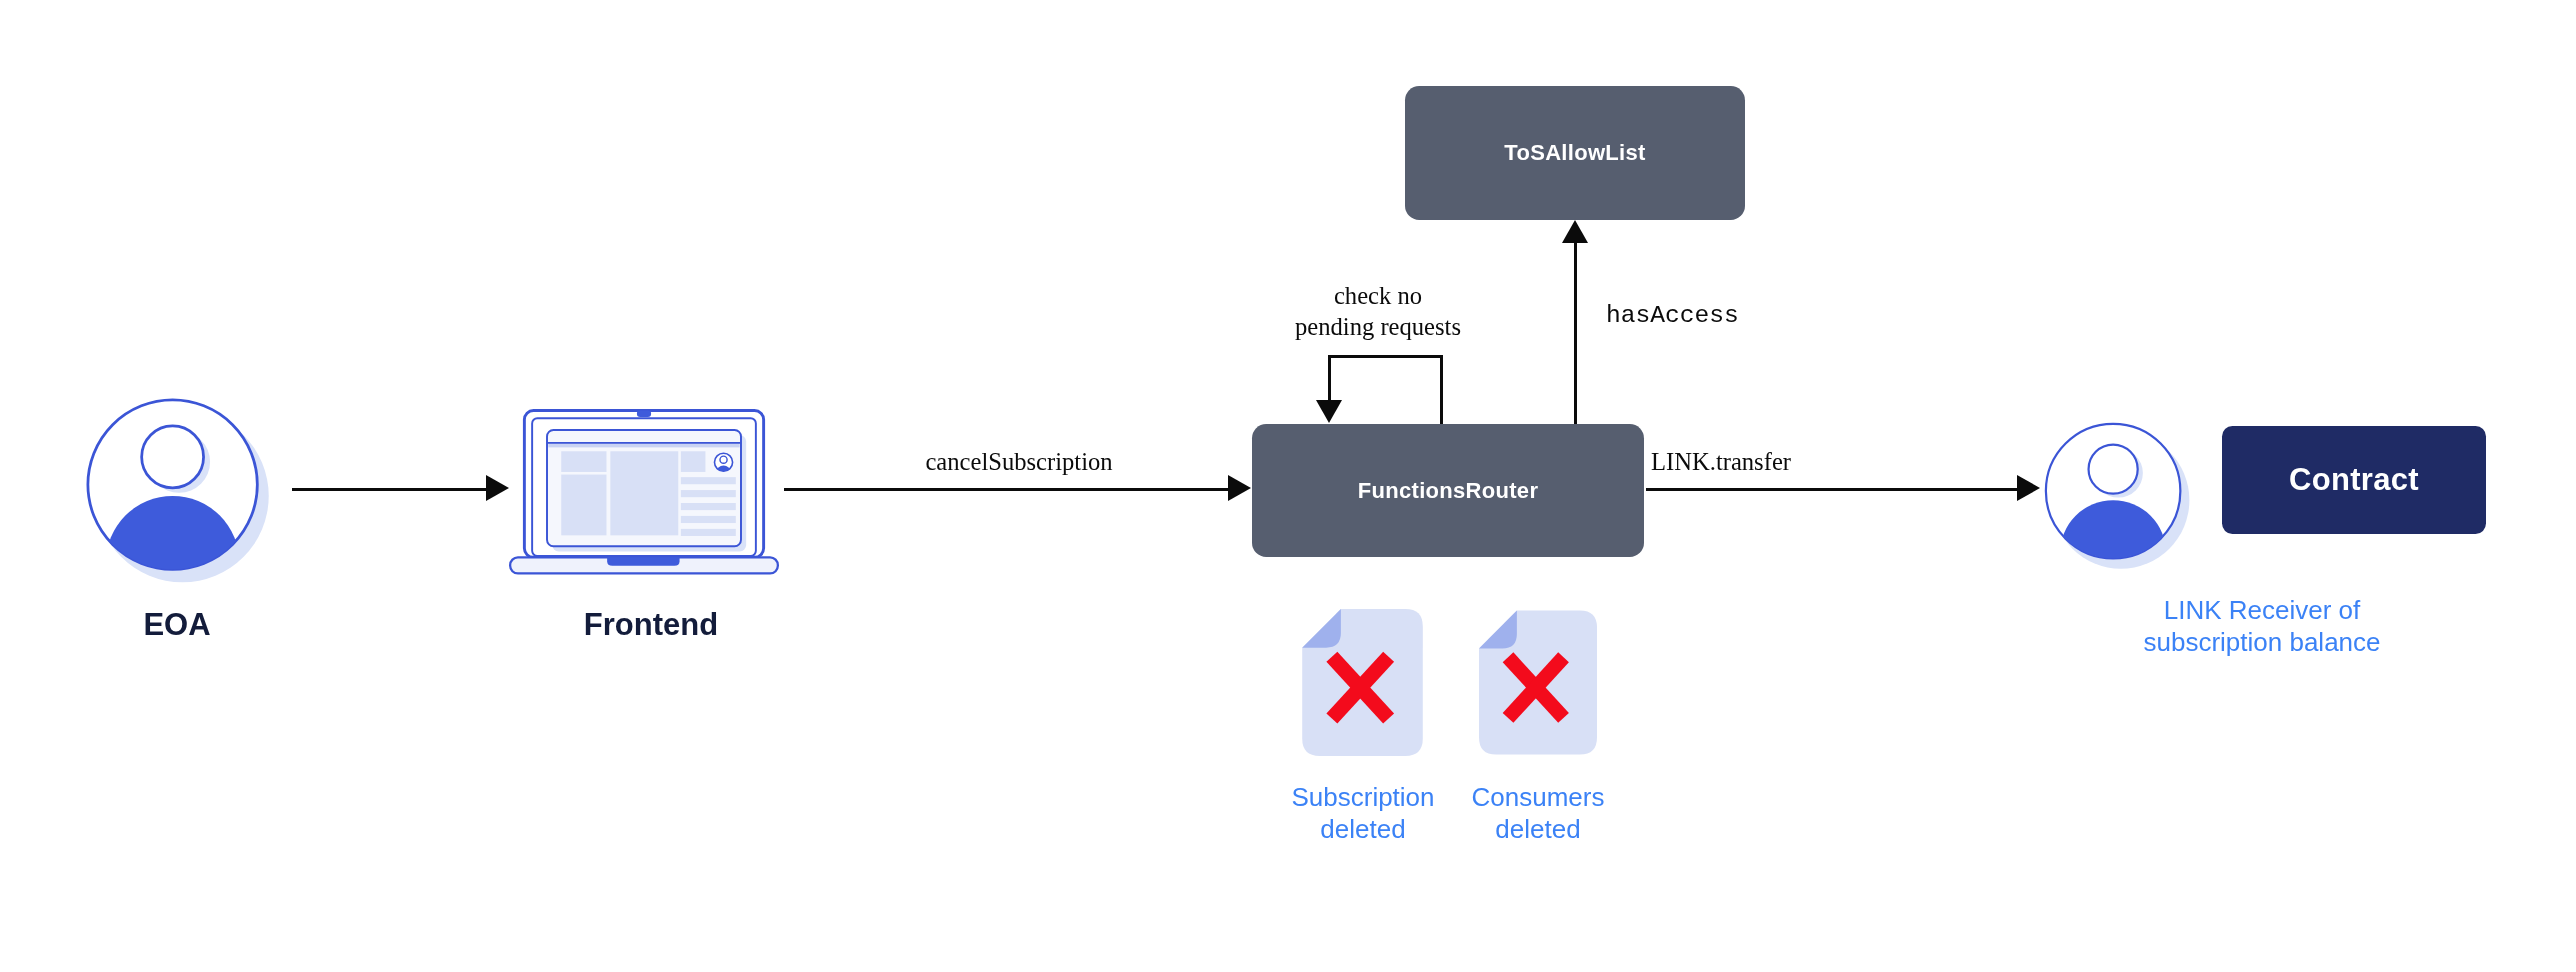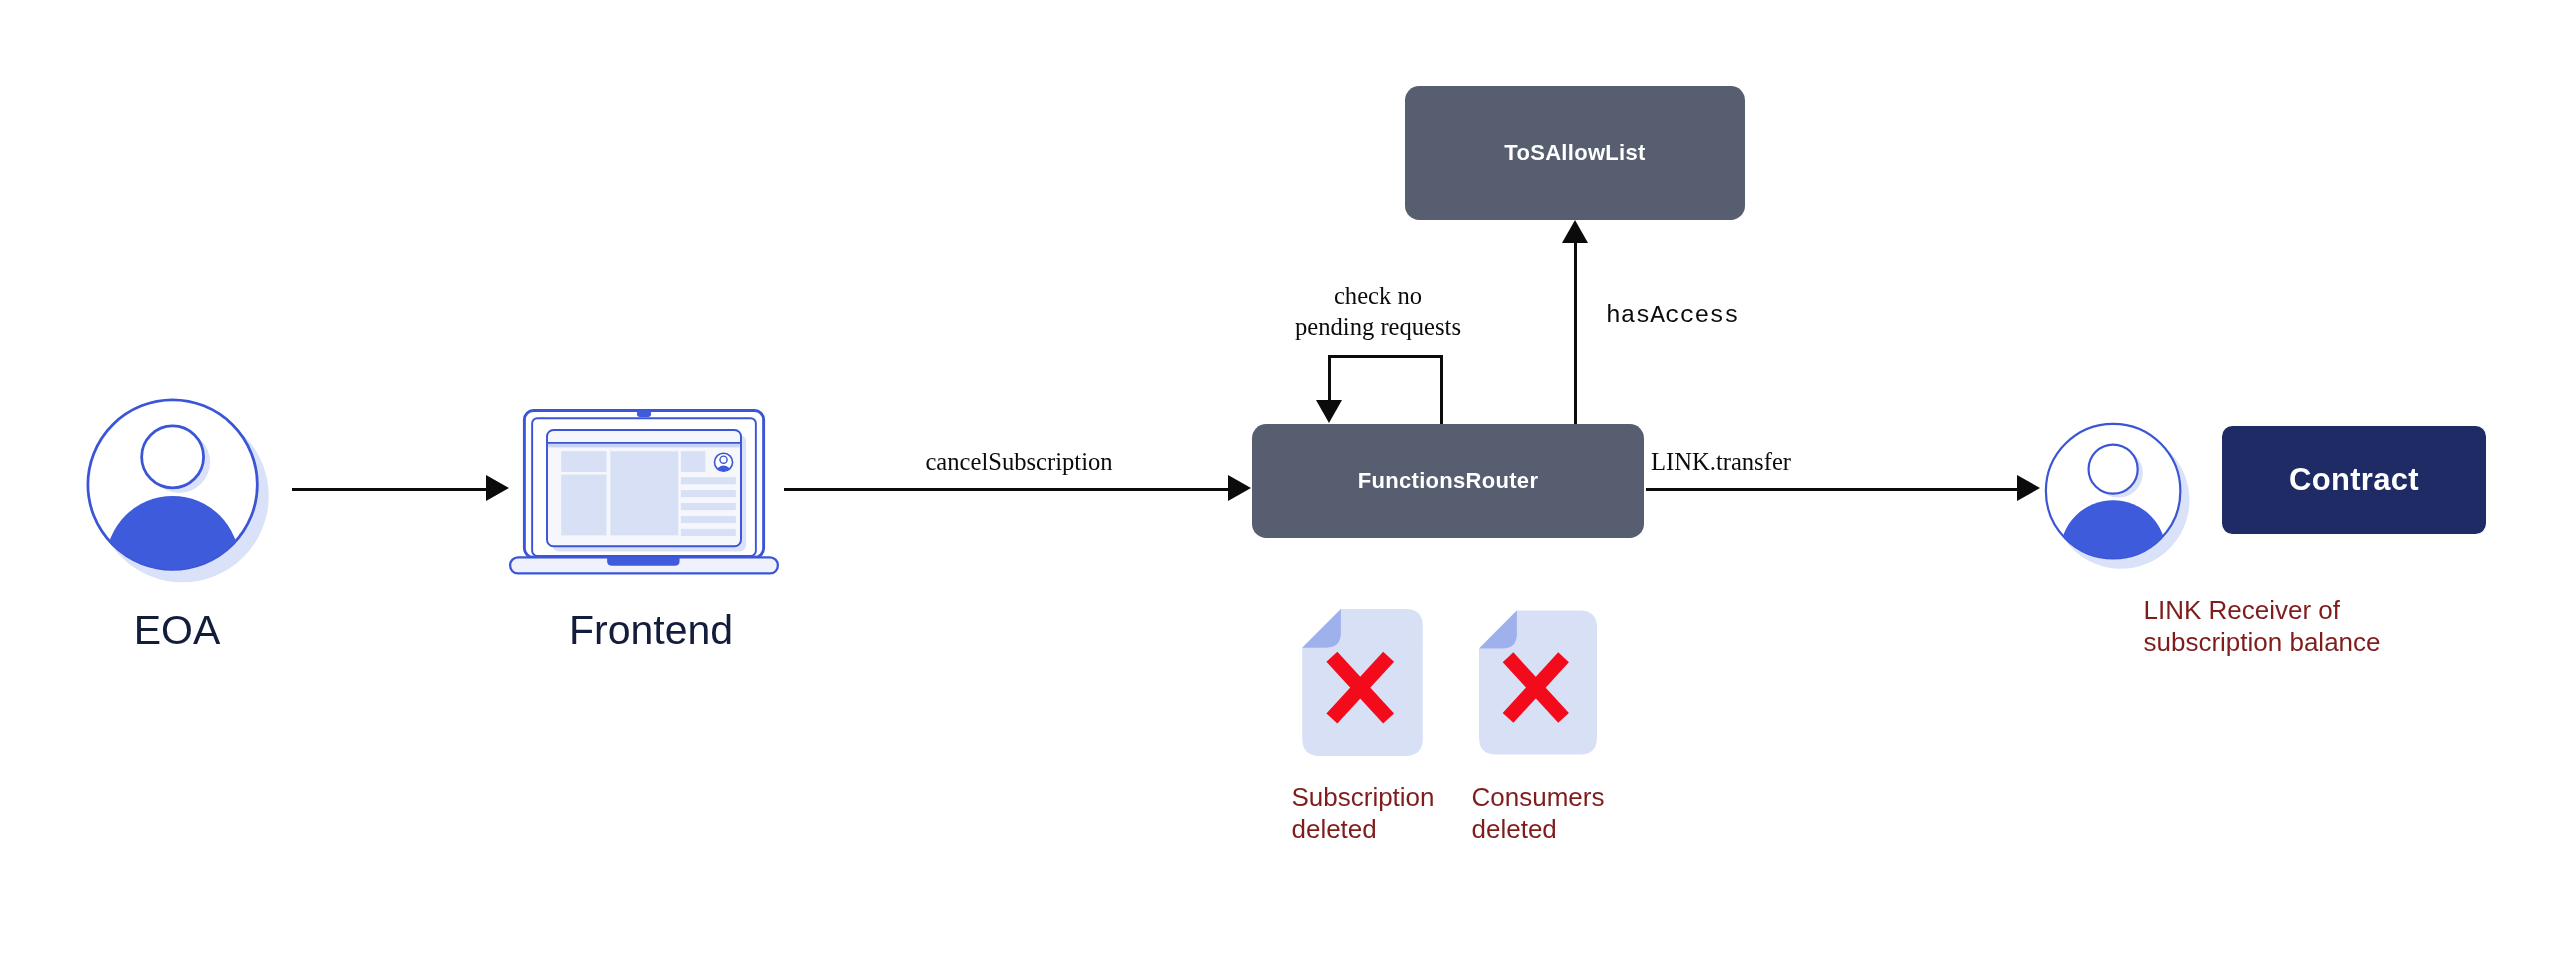--- a/index.html
+++ b/index.html
@@ -34,32 +34,32 @@
     border-top:23px solid var(--line-black);
     border-left:13.6px solid transparent;border-right:13.6px solid transparent;}
 
   .box{position:absolute;display:flex;align-items:center;justify-content:center;
        color:#fff;font-weight:700;font-size:22px;letter-spacing:0.3px;}
   .box.slate{background:var(--slate-box);border-radius:14.2px;}
   .box.navy{background:var(--navy-box);border-radius:10.4px;}
 
   .mono-label{position:absolute;font-family:"Liberation Mono","DejaVu Sans Mono",monospace;
        font-size:24.6px;line-height:31px;color:var(--line-black);white-space:nowrap;text-align:center;}
-  .node-caption{position:absolute;font-weight:400;font-size:41px;color:var(--label-navy);
+  .node-caption{position:absolute;font-weight:700;font-size:31px;color:var(--label-navy);
        text-align:left;transform:translateX(-50%);white-space:nowrap;}
-  .caption{position:absolute;font-size:26px;line-height:32px;color:#7f1d1d;
-       transform:translateX(-50%);white-space:nowrap;}
+  .caption{position:absolute;font-size:26px;line-height:32px;color:#3b82f6;
+       text-align:center;transform:translateX(-50%);white-space:nowrap;}
   .center-x{transform:translateX(-50%);font-family:Liberation Serif, serif;}
 
   
   .eoa-icon{left:83px;top:395px;width:189px;height:189px;}
   .eoa-caption{left:177px;top:607px;}
   .laptop-icon{left:508px;top:406px;width:272px;height:172px;}
   .frontend-caption{left:644px;top:607px;margin-left:7px;}
-  .router-box{left:1252px;top:424px;width:392px;height:114px;}
+  .router-box{left:1252px;top:424px;width:392px;height:133px;}
   .tos-box{left:1405px;top:86px;width:340px;height:134px;}
   .contract-box{left:2222px;top:426px;width:264px;height:108px;font-size:31px;}
   .receiver-icon{left:2042px;top:420px;width:150px;height:150px;}
   .receiver-caption{left:2262px;top:594px;}
 
   
   .a1-line{left:292px;top:488px;width:195px;}
   .a1-head{left:486px;top:475px;}
   .a2-line{left:784px;top:488px;width:445px;}
   .a2-head{left:1228px;top:475px;}

